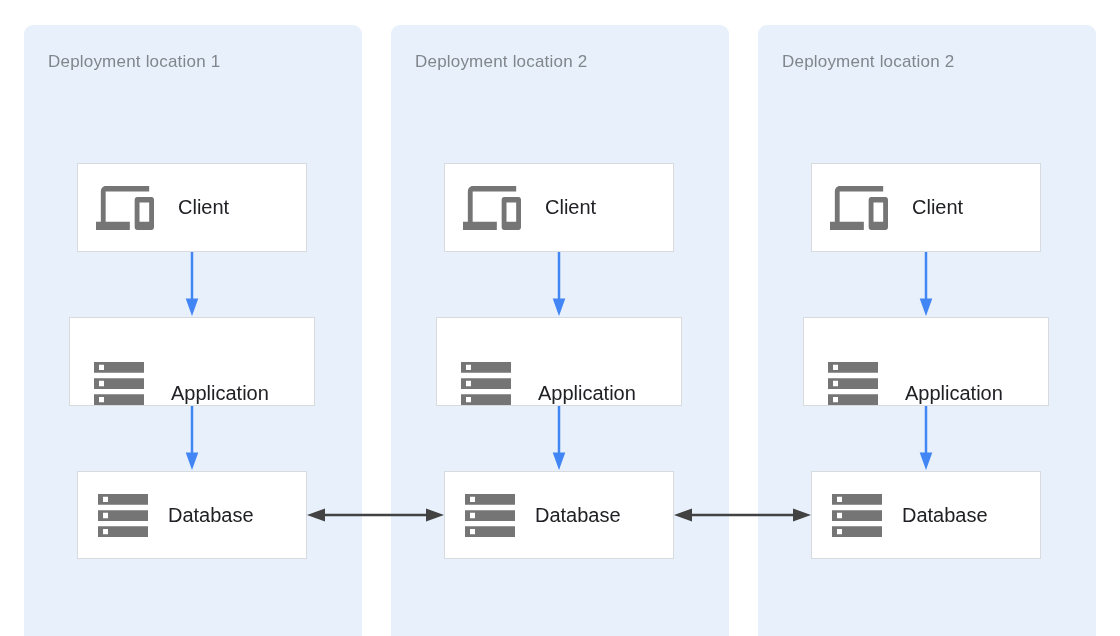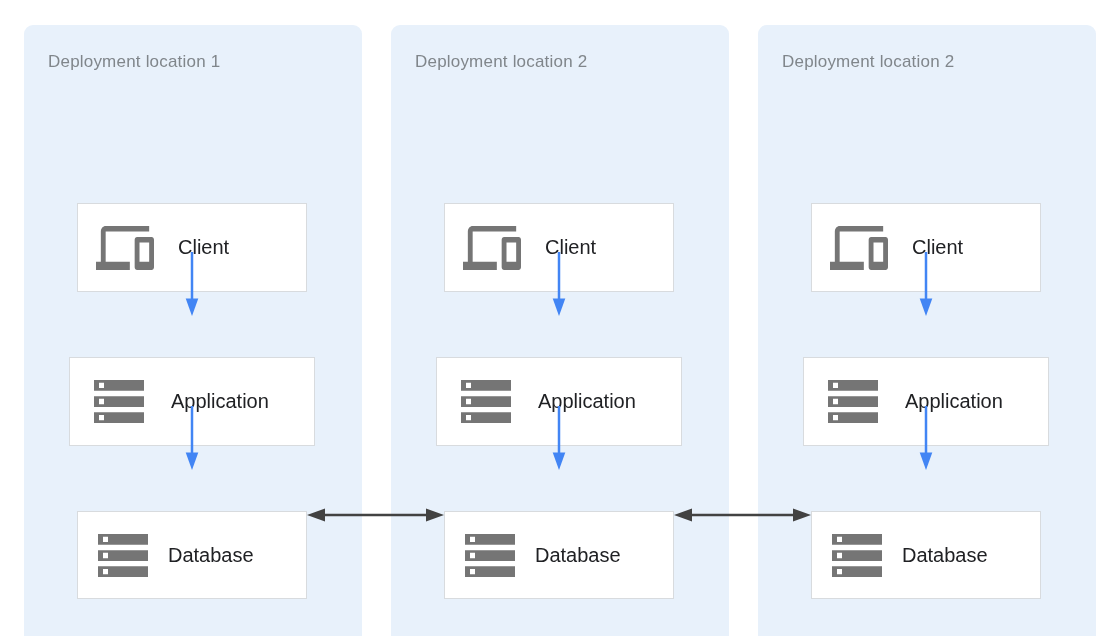--- a/index.html
+++ b/index.html
@@ -37,24 +37,23 @@
     letter-spacing: 0.2px;
     white-space: nowrap;
   }
   .node {
     position: absolute;
     box-sizing: border-box;
     background: #FFFFFF;
     border: 1px solid #D8DBDE;
     display: flex;
     align-items: center;
-    margin-top: 40px;
   }
   .node-client  { left: 53px; top: 138px; width: 230px; height: 89px; padding-left: 18px; gap: 24px; }
-  .node-app     { left: 45px; top: 292px; width: 246px; height: 89px; padding-left: 24px; gap: 27px; }
+  .node-app     { left: 45px; top: 292px; width: 246px; height: 89px; padding-left: 24px; gap: 27px; align-items: flex-end; }
   .node-db      { left: 53px; top: 446px; width: 230px; height: 88px; padding-left: 20px; gap: 20px; }
   .node-label {
     font-size: 20px;
     color: #202124;
     white-space: nowrap;
   }
   .devices-svg { width: 58px; height: 44px; flex: 0 0 auto; }
   .server-svg  { width: 50px; height: 43px; flex: 0 0 auto; }
   .varrow {
     position: absolute;

